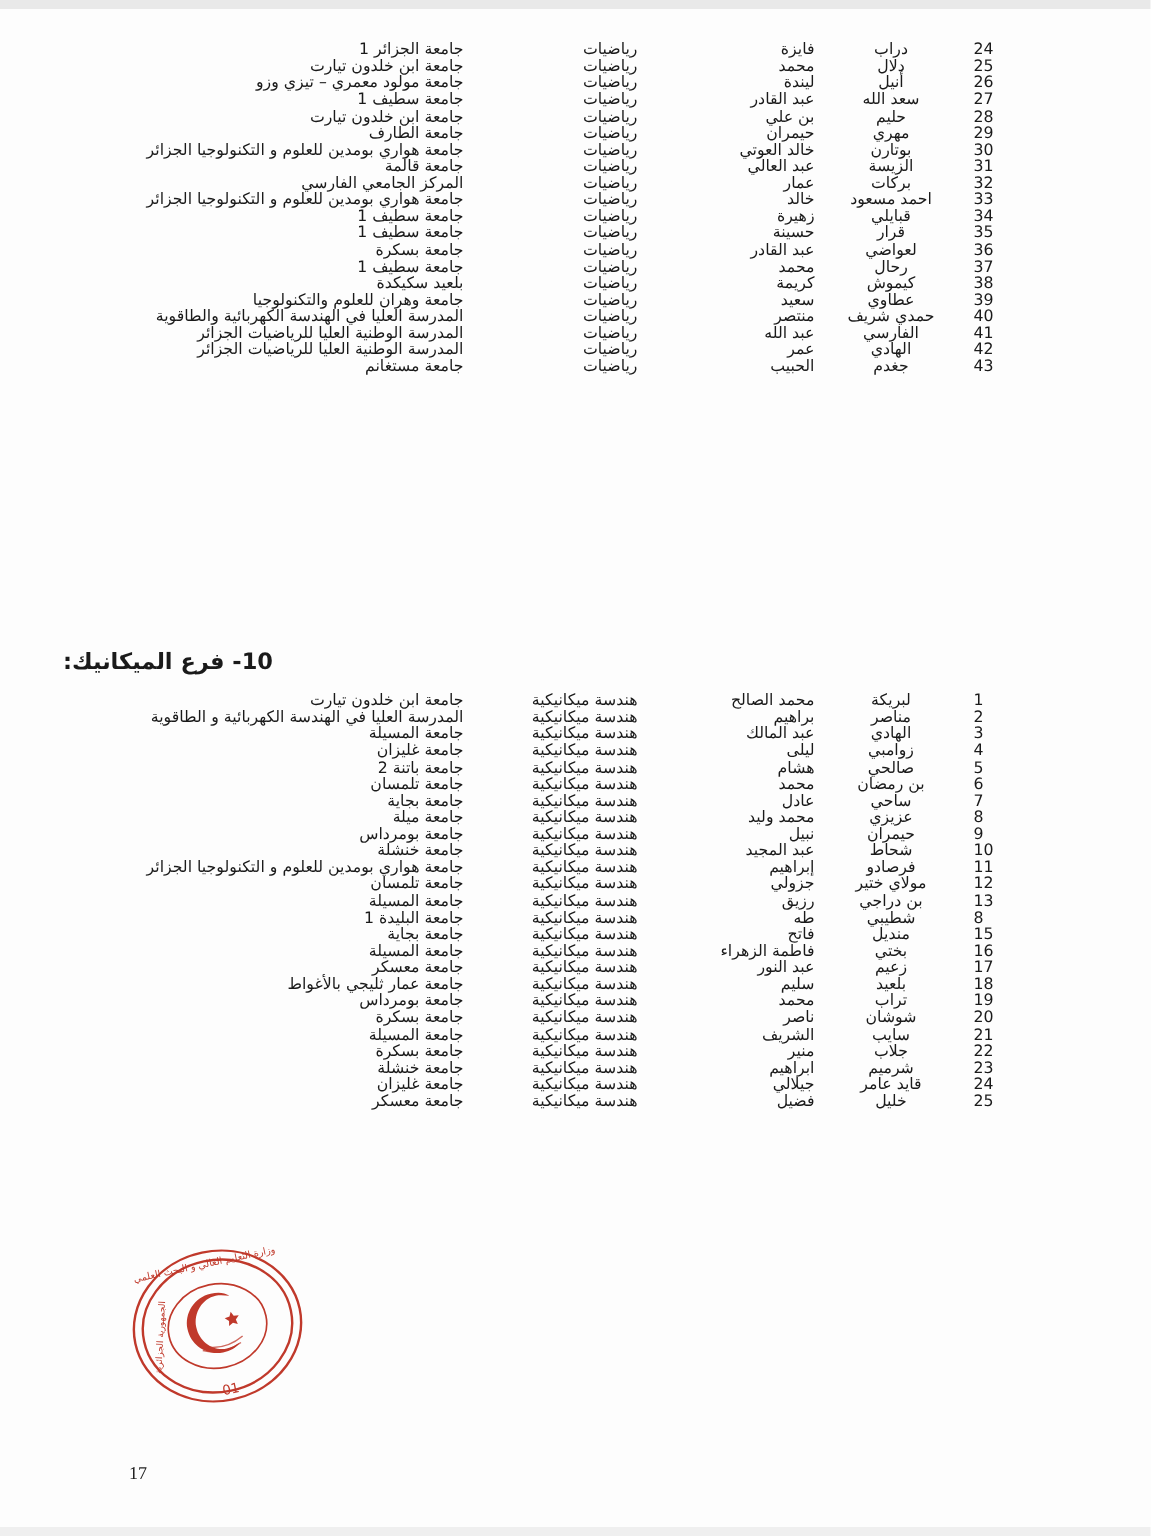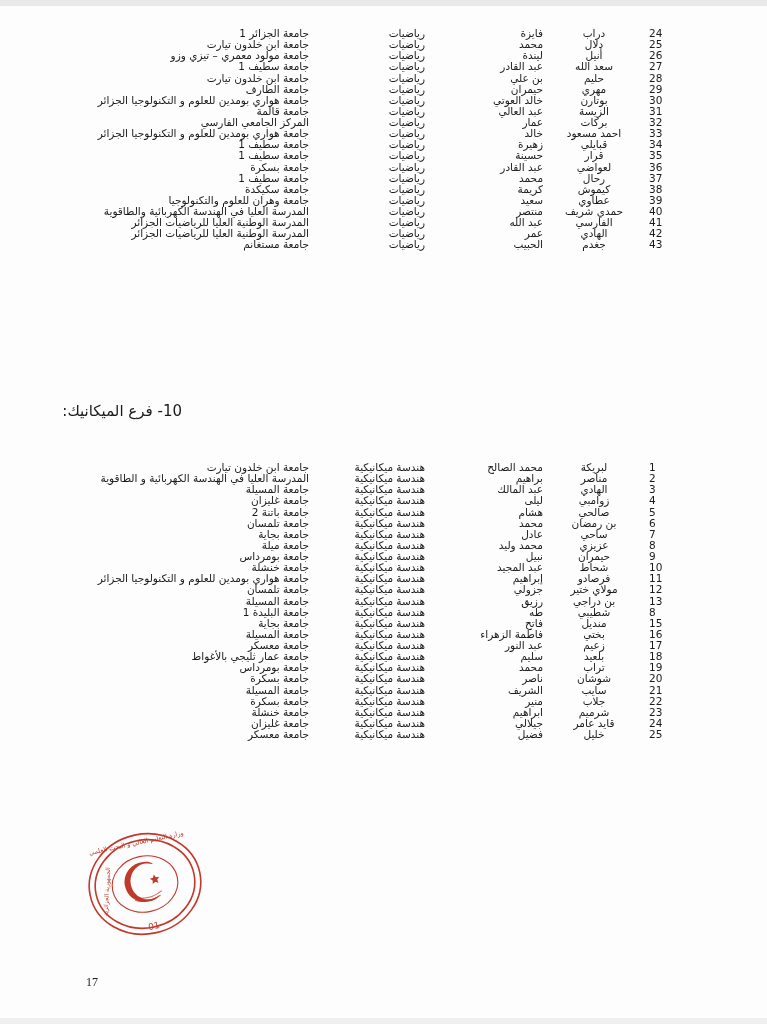--- a/index.html
+++ b/index.html
@@ -70,24 +70,24 @@
   }
 
   
   #math-table {
     top: 28px;
     right: 80px;
   }
   
   .section-heading {
     position: absolute;
-    top: 402px;
+    top: 432px;
     right: 585px;
     font-size: 15px;
-    font-weight: normal;
+    font-weight: bold;
     direction: rtl;
     letter-spacing: 0;
   }
   #meca-table {
     top: 462px;
     right: 80px;
   }
 
   .page-number {
     position: absolute;
@@ -214,21 +214,21 @@
           <td class="col-name">رحال</td>
           <td class="col-first">محمد</td>
           <td class="col-spec">رياضيات</td>
           <td class="col-univ">جامعة سطيف 1</td>
         </tr>
         <tr>
           <td class="col-num">38</td>
           <td class="col-name">كيموش</td>
           <td class="col-first">كريمة</td>
           <td class="col-spec">رياضيات</td>
-          <td class="col-univ">جامعة سكيكدة</td>
+          <td class="col-univ">بلعيد سكيكدة</td>
         </tr>
         <tr>
           <td class="col-num">39</td>
           <td class="col-name">عطاوي</td>
           <td class="col-first">سعيد</td>
           <td class="col-spec">رياضيات</td>
           <td class="col-univ">جامعة وهران للعلوم والتكنولوجيا</td>
         </tr>
         <tr>
           <td class="col-num">40</td>

